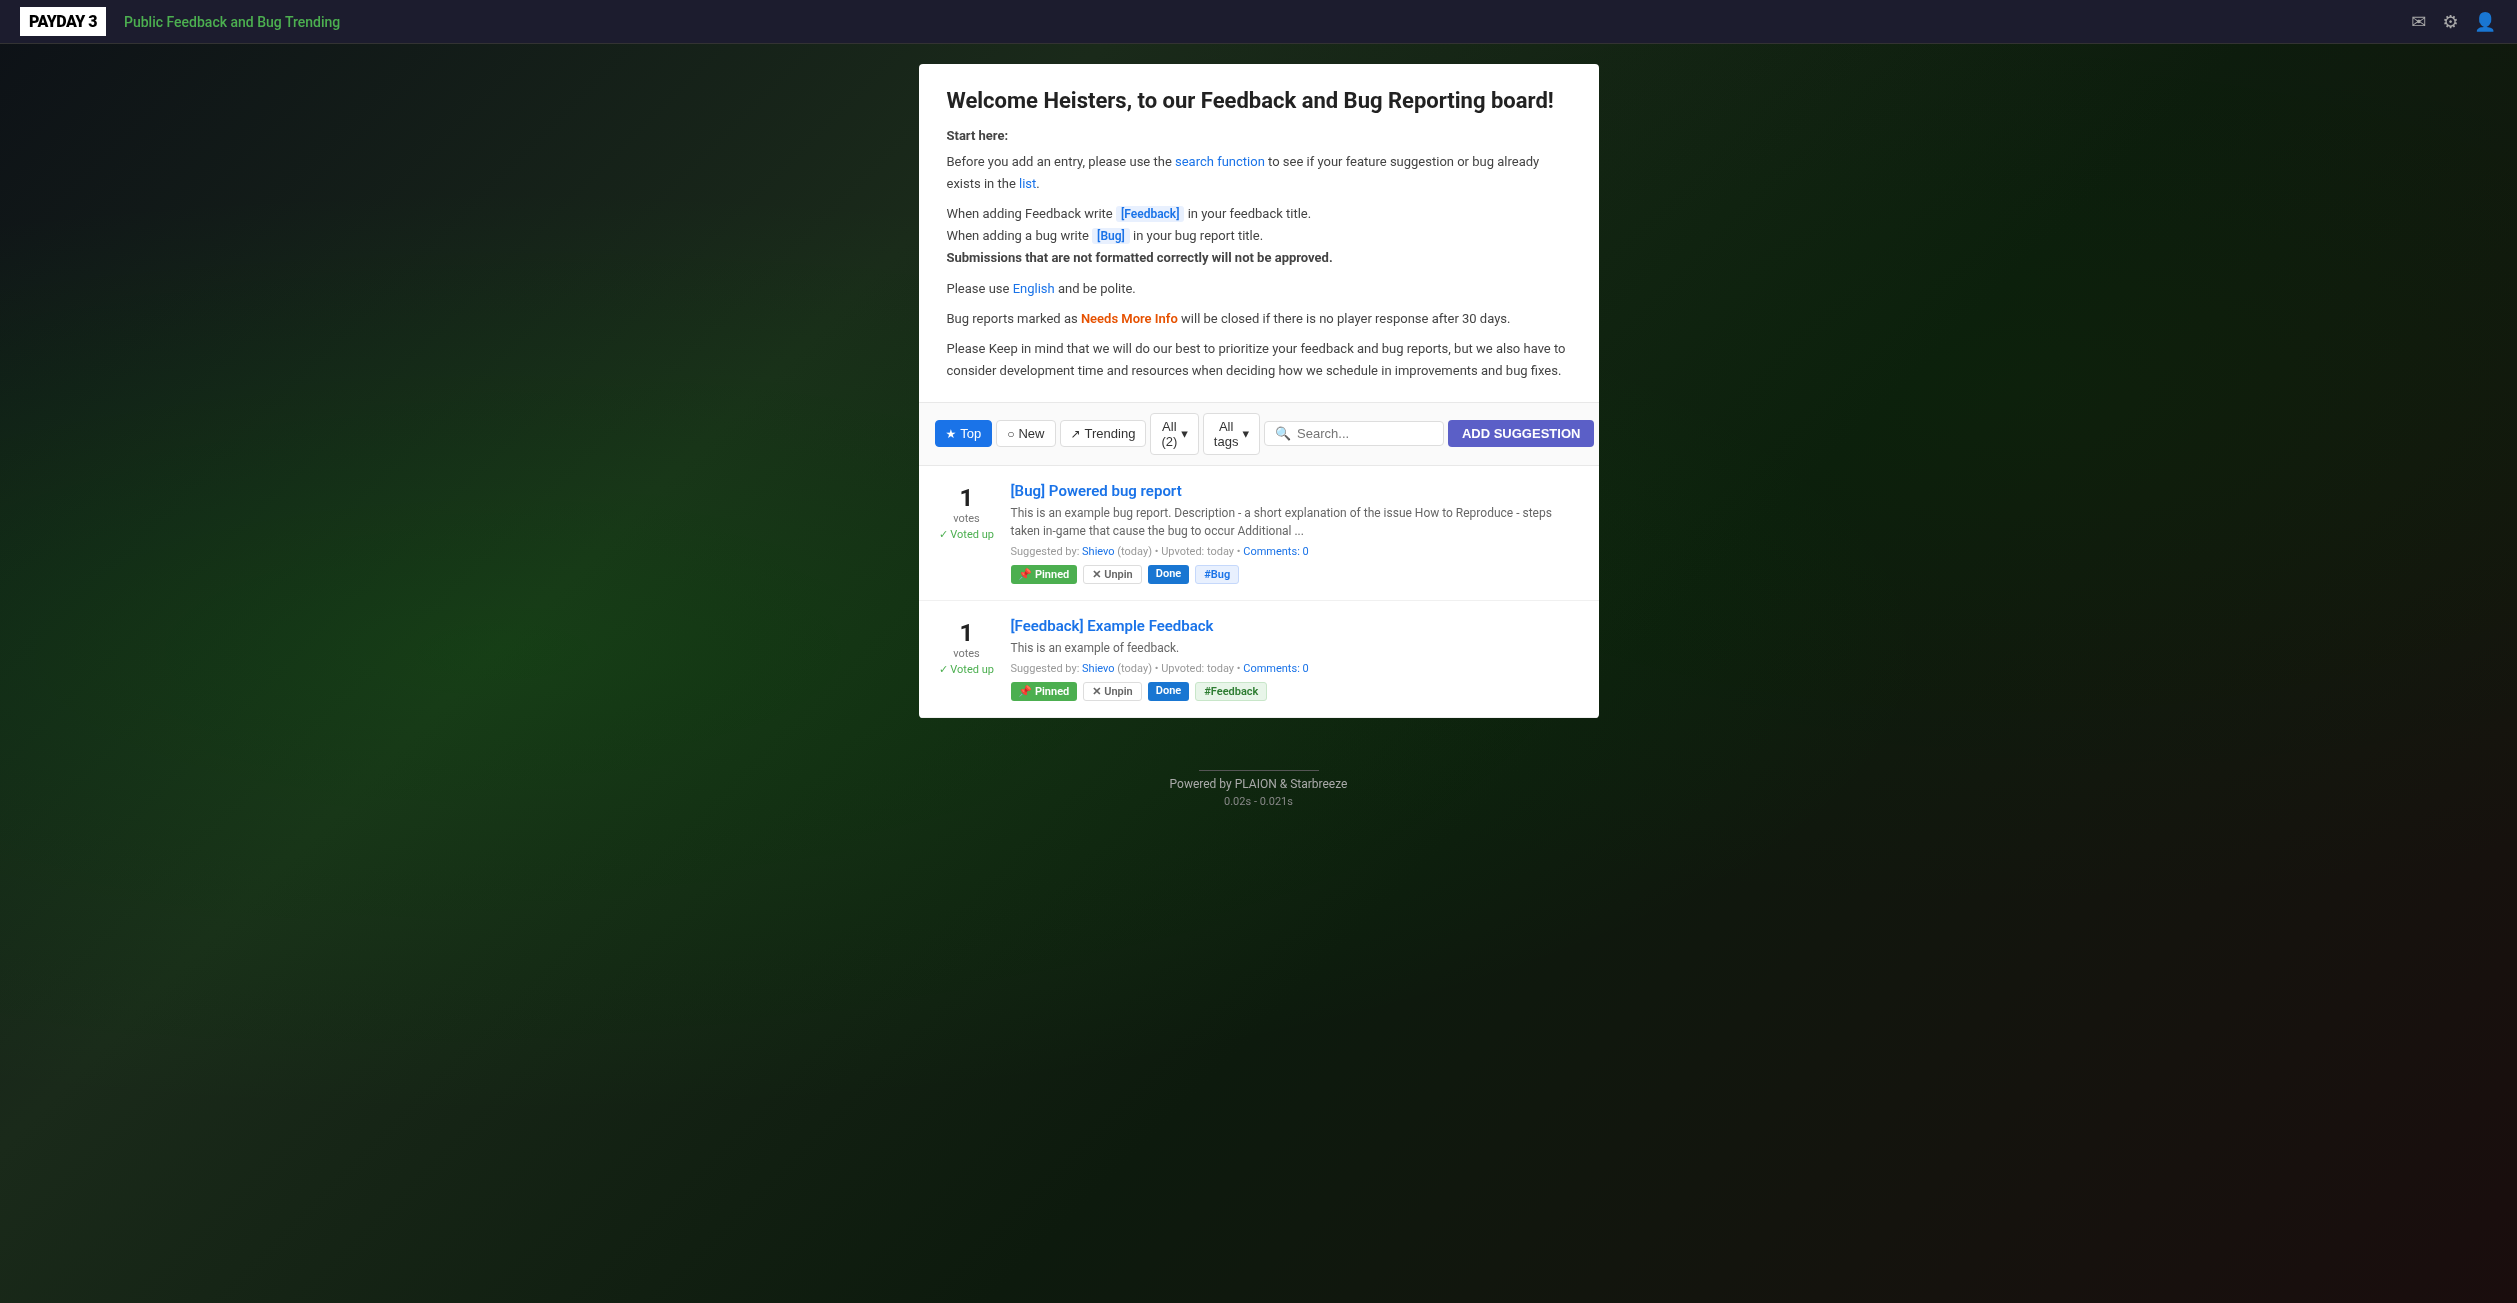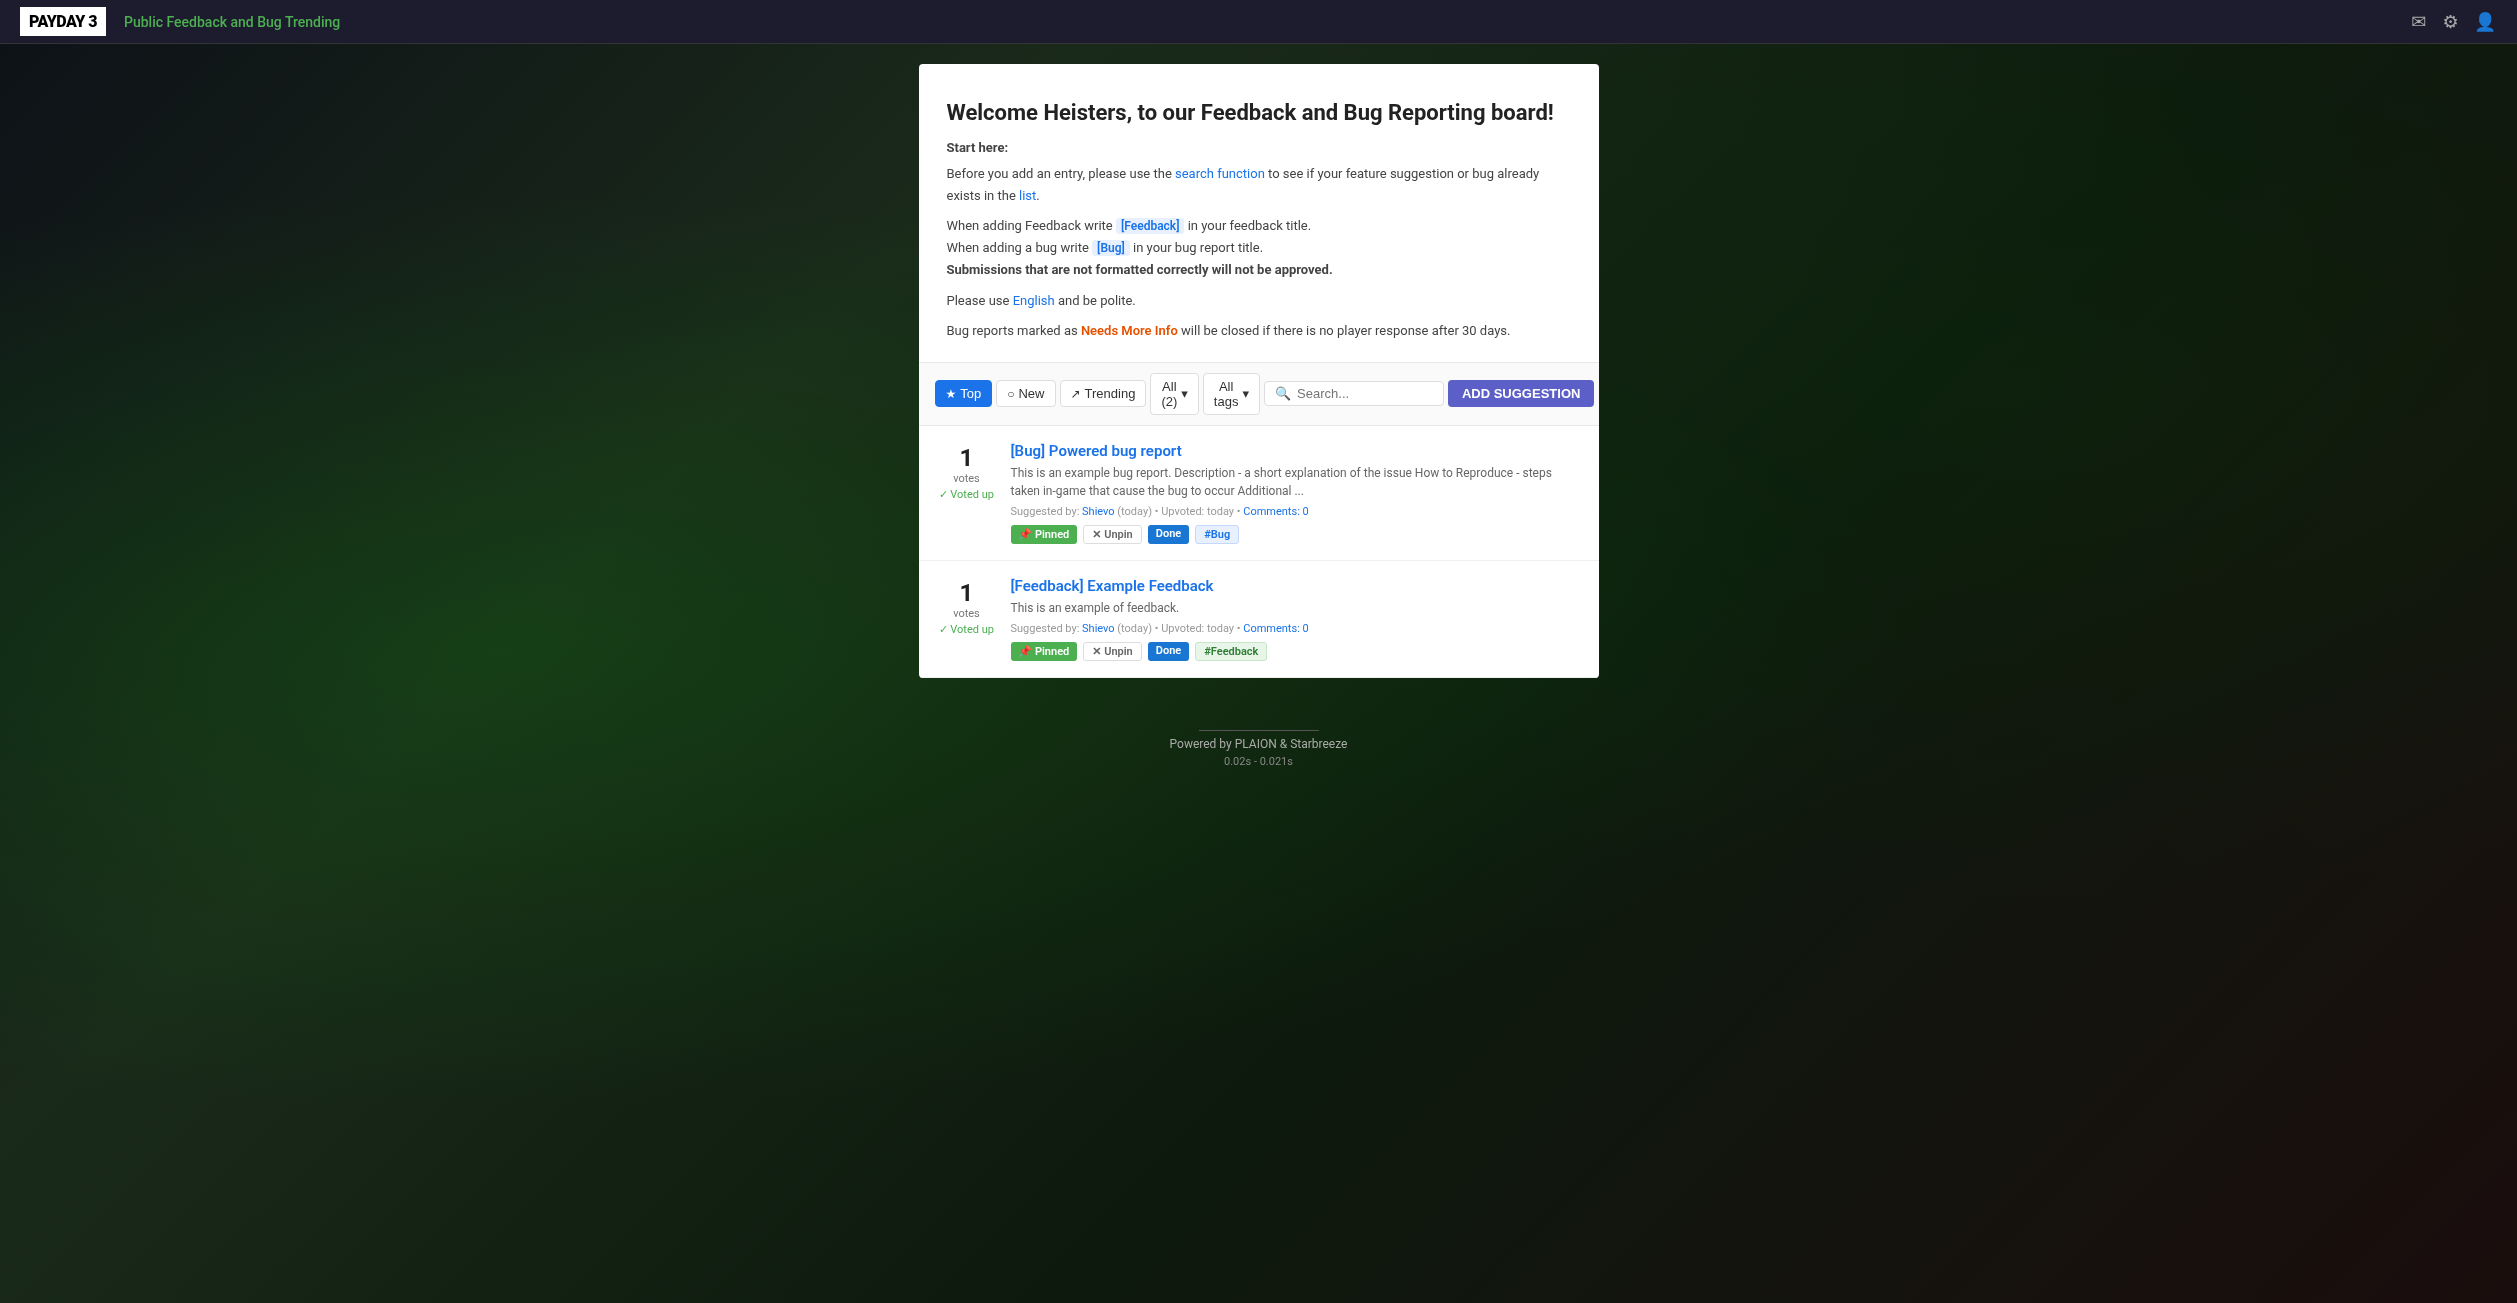--- a/index.html
+++ b/index.html
@@ -79,21 +79,21 @@
     }
     .content-panel {
       background: white;
       width: 680px;
       border-radius: 4px;
       overflow: hidden;
     }
 
     
     .welcome-section {
-      padding: 36px 28px 20px;
+      padding: 24px 28px 20px;
     }
     .welcome-title {
       font-size: 22px;
       font-weight: 700;
       color: #222;
       margin-bottom: 12px;
     }
     .welcome-text {
       font-size: 13px;
       color: #444;
@@ -327,20 +327,21 @@
           <span>When adding a bug write </span><span class="inline-tag">[Bug]</span><span> in your bug report title.</span>
         </p>
         <p><strong>Submissions that are not formatted correctly will not be approved.</strong></p>
         <p class="mt8">
           <span>Please use </span><a href="#">English</a><span> and be polite.</span>
         </p>
         <p class="mt8">
           <span>Bug reports marked as </span><span class="needs-more-info">Needs More Info</span>
           <span> will be closed if there is no player response after 30 days.</span>
         </p>
+        <p class="mt8">Please Keep in mind that we will do our best to prioritize your feedback and bug reports, but we also have to consider development time and resources when deciding how we schedule in improvements and bug fixes.</p>
       </div>
     </div>
 
     <div class="filter-bar">
       <button class="filter-btn active">
         <span class="icon">★</span>
         <span>Top</span>
       </button>
       <button class="filter-btn">
         <span class="icon">○</span>

